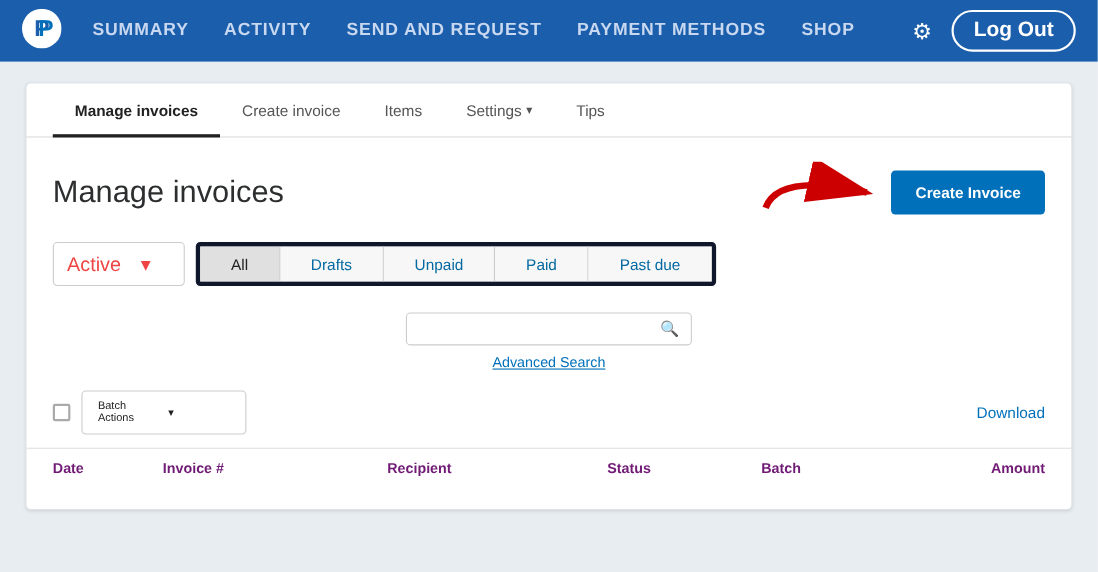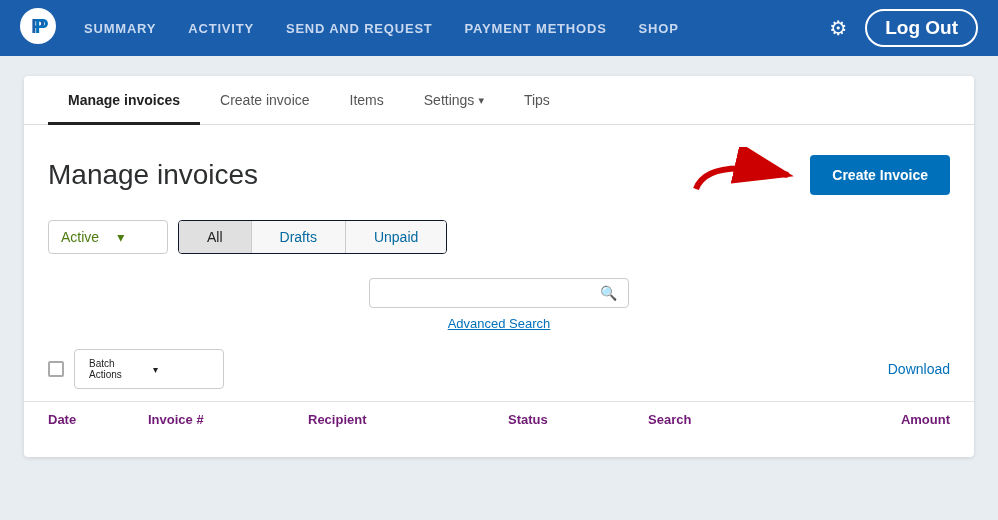--- a/index.html
+++ b/index.html
@@ -19,21 +19,21 @@
       margin-right: 28px;
       flex-shrink: 0;
     }
     .navbar-links {
       display: flex;
       gap: 32px;
       flex: 1;
     }
     .navbar-link {
       color: #c8d8f0;
-      font-size: 13px;
+      font-size: 16px;
       font-weight: bold;
       letter-spacing: 0.8px;
       text-transform: uppercase;
       cursor: pointer;
       text-decoration: none;
     }
     .navbar-actions {
       display: flex;
       align-items: center;
       gap: 18px;
@@ -146,32 +146,32 @@
       align-items: center;
       padding: 0 24px 16px;
       gap: 0;
     }
     .filter-active {
       display: flex;
       align-items: center;
       border: 1px solid #ccc;
       border-radius: 4px;
       padding: 8px 12px;
-      font-size: 14px;
-      color: #4d7c0f;
+      font-size: 18px;
+      color: #ef4444;
       cursor: pointer;
       background: #fff;
       min-width: 120px;
       gap: 18px;
       margin-right: 10px;
     }
     .filter-active span { flex: 1; }
     .filter-tabs {
       display: flex;
-      border: 1px solid #0f172a;
+      border: 4px solid #0f172a;
       border-radius: 4px;
       overflow: hidden;
     }
     .filter-tab {
       padding: 8px 28px;
       font-size: 14px;
       color: #0369a1;
       cursor: pointer;
       background: #f7f7f7;
       border-right: 1px solid #ccc;
@@ -266,21 +266,21 @@
       border-top: 1px solid #e0e0e0;
       gap: 0;
     }
     .th {
       font-size: 13px;
       font-weight: bold;
       color: #701a75;
     }
     .th-date { width: 100px; }
     .th-invoice { width: 160px; }
-    .th-recipient { width: 200px; }
+    .th-recipient { width: 200px; margin-left: 44px; }
     .th-status { width: 140px; }
     .th-action { width: 140px; }
     .th-amount { flex: 1; text-align: right; }
   </style>
 </head>
 <body>
 
 <nav class="navbar">
 
   <div>
@@ -344,20 +344,22 @@
 
     <div class="filter-bar">
       <div class="filter-active">
         <span>Active</span>
         <span>▾</span>
       </div>
       <div class="filter-tabs">
         <div class="filter-tab selected">All</div>
         <div class="filter-tab">Drafts</div>
         <div class="filter-tab">Unpaid</div>
+        <div class="filter-tab">Paid</div>
+        <div class="filter-tab">Past due</div>
       </div>
     </div>
 
     <div class="search-area">
       <div class="search-box">
         <input class="search-input" type="text" placeholder="" style="">
         <span class="search-icon">🔍</span>
       </div>
       <a class="advanced-search-link">Advanced Search</a>
     </div>
@@ -370,18 +372,18 @@
       </div>
       <div class="toolbar-spacer"></div>
       <a class="download-link">Download</a>
     </div>
 
     <div class="table-headers">
       <div class="th th-date">Date</div>
       <div class="th th-invoice">Invoice #</div>
       <div class="th th-recipient">Recipient</div>
       <div class="th th-status">Status</div>
-      <div class="th th-action">Search</div>
+      <div class="th th-action">Batch</div>
       <div class="th th-amount">Amount</div>
     </div>
 
   </div>
 </div>
 
 </body></html>

